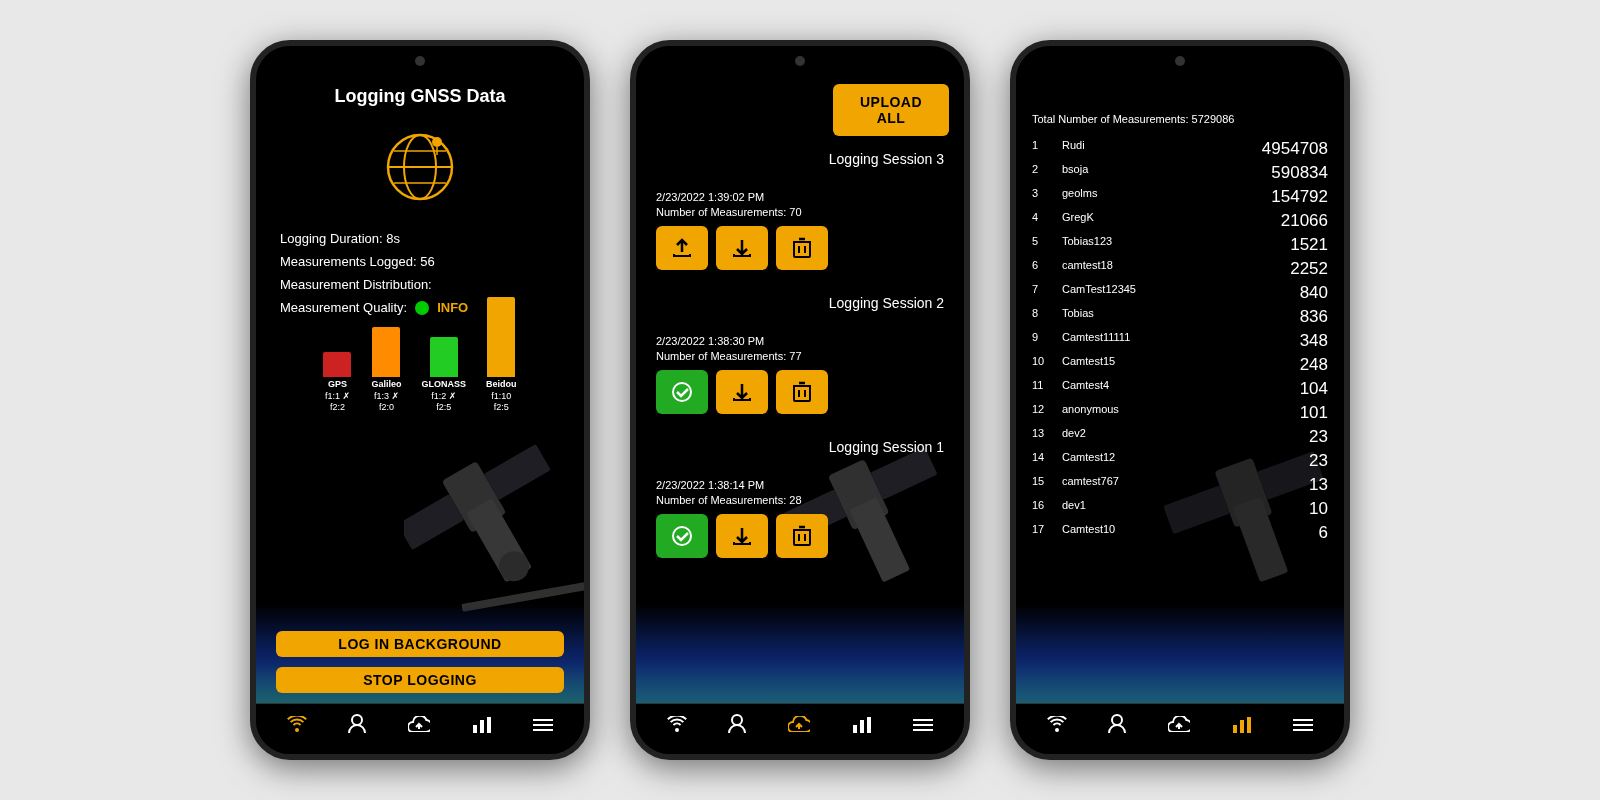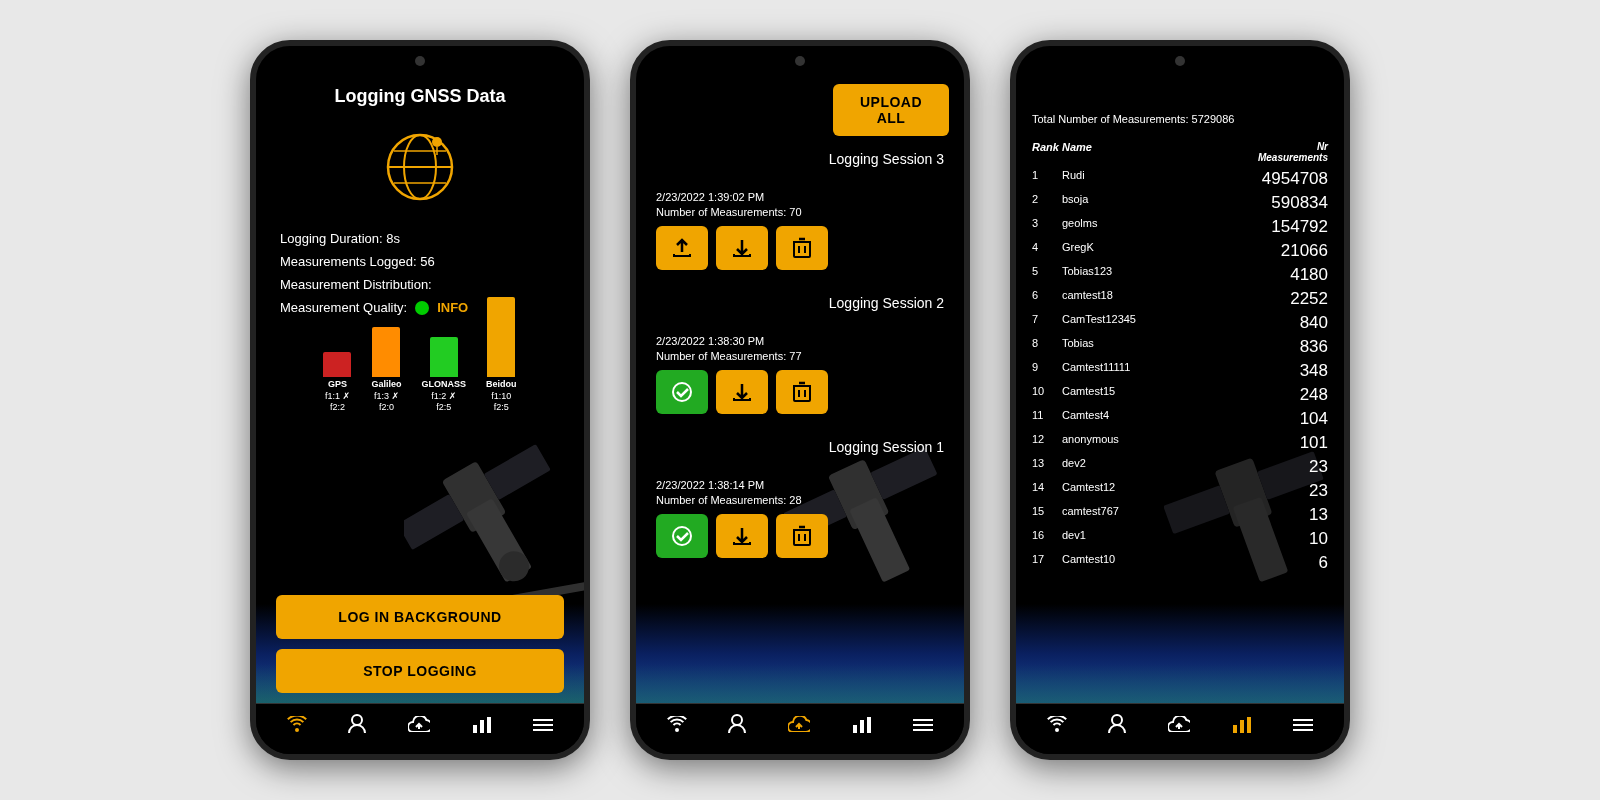--- a/index.html
+++ b/index.html
@@ -138,21 +138,21 @@
       display: flex;
       flex-direction: column;
       gap: 10px;
       margin-top: auto;
     }
     .btn-yellow {
       background: #f0a500;
       color: black;
       border: none;
       border-radius: 6px;
-      padding: 14px;
+      padding: 5px;
       font-size: 14px;
       font-weight: bold;
       text-align: center;
       cursor: pointer;
       letter-spacing: 0.5px;
     }
     .bottom-nav {
       display: flex;
       justify-content: space-around;
       align-items: center;
@@ -548,25 +548,20 @@
     <div style="position:absolute;bottom:50px;left:0;right:0;height:40px;background:linear-gradient(to top,#1a7a3a,transparent);opacity:0.4;"></div>
   </div>
 
   <div class="phone-content">
 
     <div class="leaderboard-header">
       <div class="lb-stat">Total Number of Measurements: 5729086</div>
     </div>
 
     <div class="lb-table">
-      <div class="lb-table-header">
-        <span class="lb-col-header">Rank</span>
-        <span class="lb-col-header">Name</span>
-        <span class="lb-col-header" style="text-align:right;font-size:10px;">Nr Measurements</span>
-      </div>
 
       <div id="lb-rows">
           <div class="lb-row">
     <span class="lb-cell">1</span>
     <span class="lb-cell">Rudi</span>
     <span class="lb-cell-right">4954708</span>
   </div>
           <div class="lb-row">
     <span class="lb-cell">2</span>
     <span class="lb-cell">bsoja</span>
@@ -578,21 +573,21 @@
     <span class="lb-cell-right">154792</span>
   </div>
           <div class="lb-row">
     <span class="lb-cell">4</span>
     <span class="lb-cell">GregK</span>
     <span class="lb-cell-right">21066</span>
   </div>
           <div class="lb-row">
     <span class="lb-cell">5</span>
     <span class="lb-cell">Tobias123</span>
-    <span class="lb-cell-right">4180</span>
+    <span class="lb-cell-right">1521</span>
   </div>
           <div class="lb-row">
     <span class="lb-cell">6</span>
     <span class="lb-cell">camtest18</span>
     <span class="lb-cell-right">2252</span>
   </div>
           <div class="lb-row">
     <span class="lb-cell">7</span>
     <span class="lb-cell">CamTest12345</span>
     <span class="lb-cell-right">840</span>

